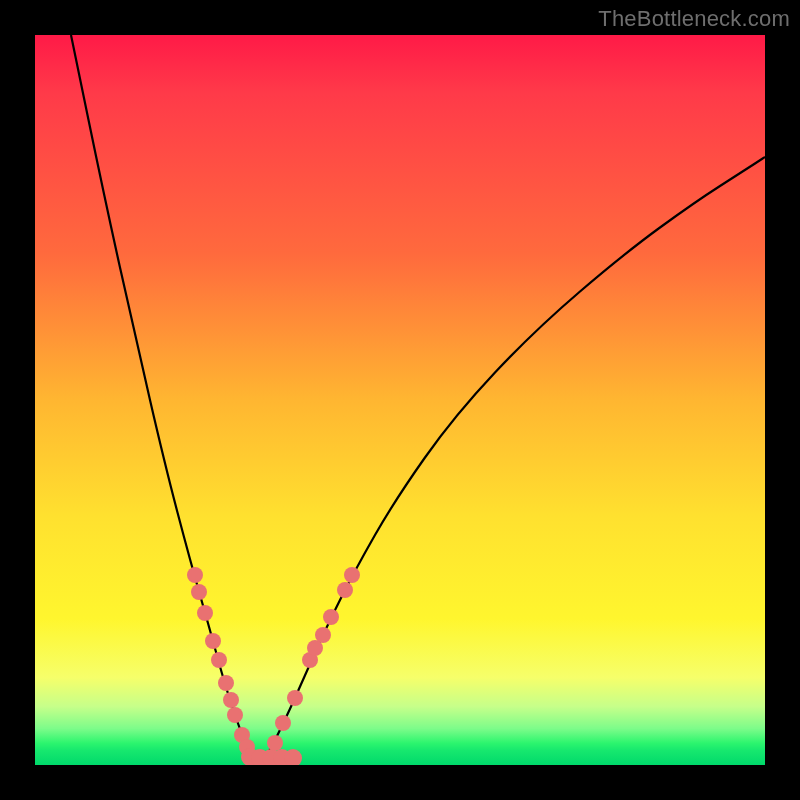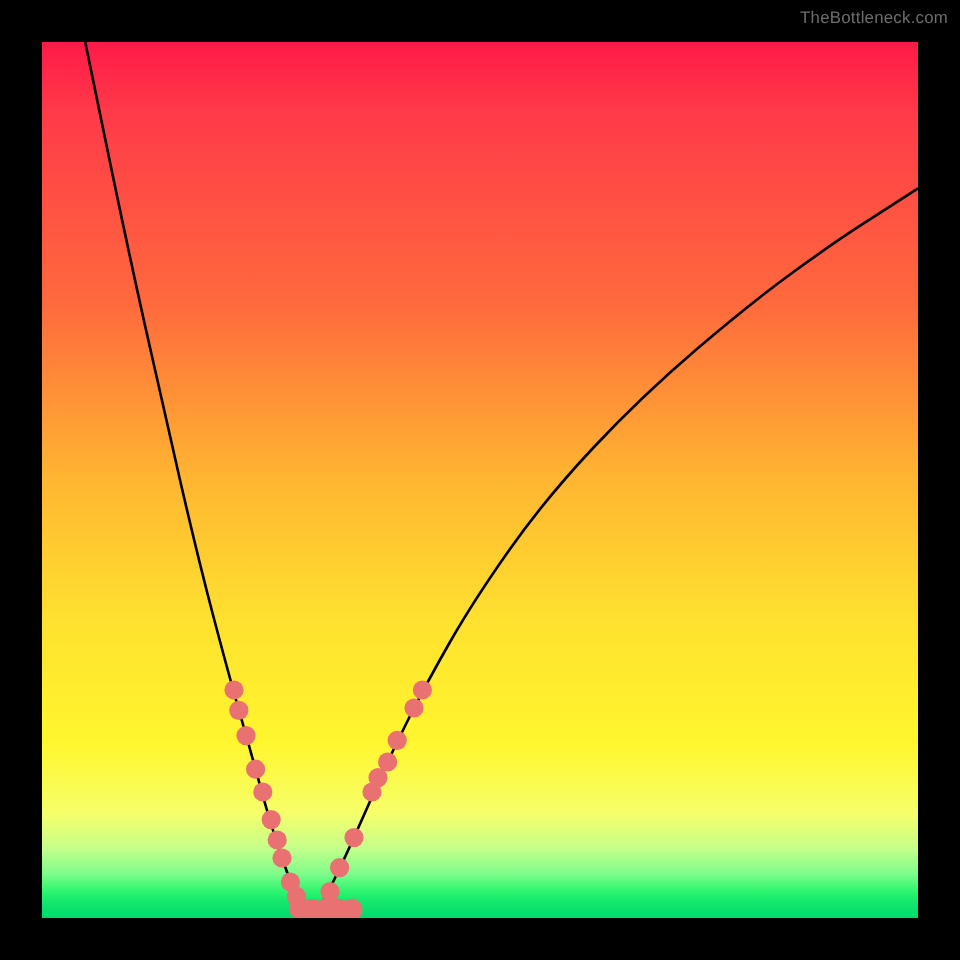--- a/index.html
+++ b/index.html
@@ -40,21 +40,21 @@
       #2cf56e 97%,
       #17e86e 98%,
       #00d96b 100%
     );
   }
   .watermark {
     position: absolute;
     top: 6px;
     right: 10px;
     color: #6e6e6e;
-    font-size: 14px;
+    font-size: 22px;
     font-weight: 500;
     letter-spacing: 0.2px;
     user-select: none;
   }
   svg.curve {
     position: absolute;
     left: 0;
     top: 0;
     width: 730px;
     height: 730px;

